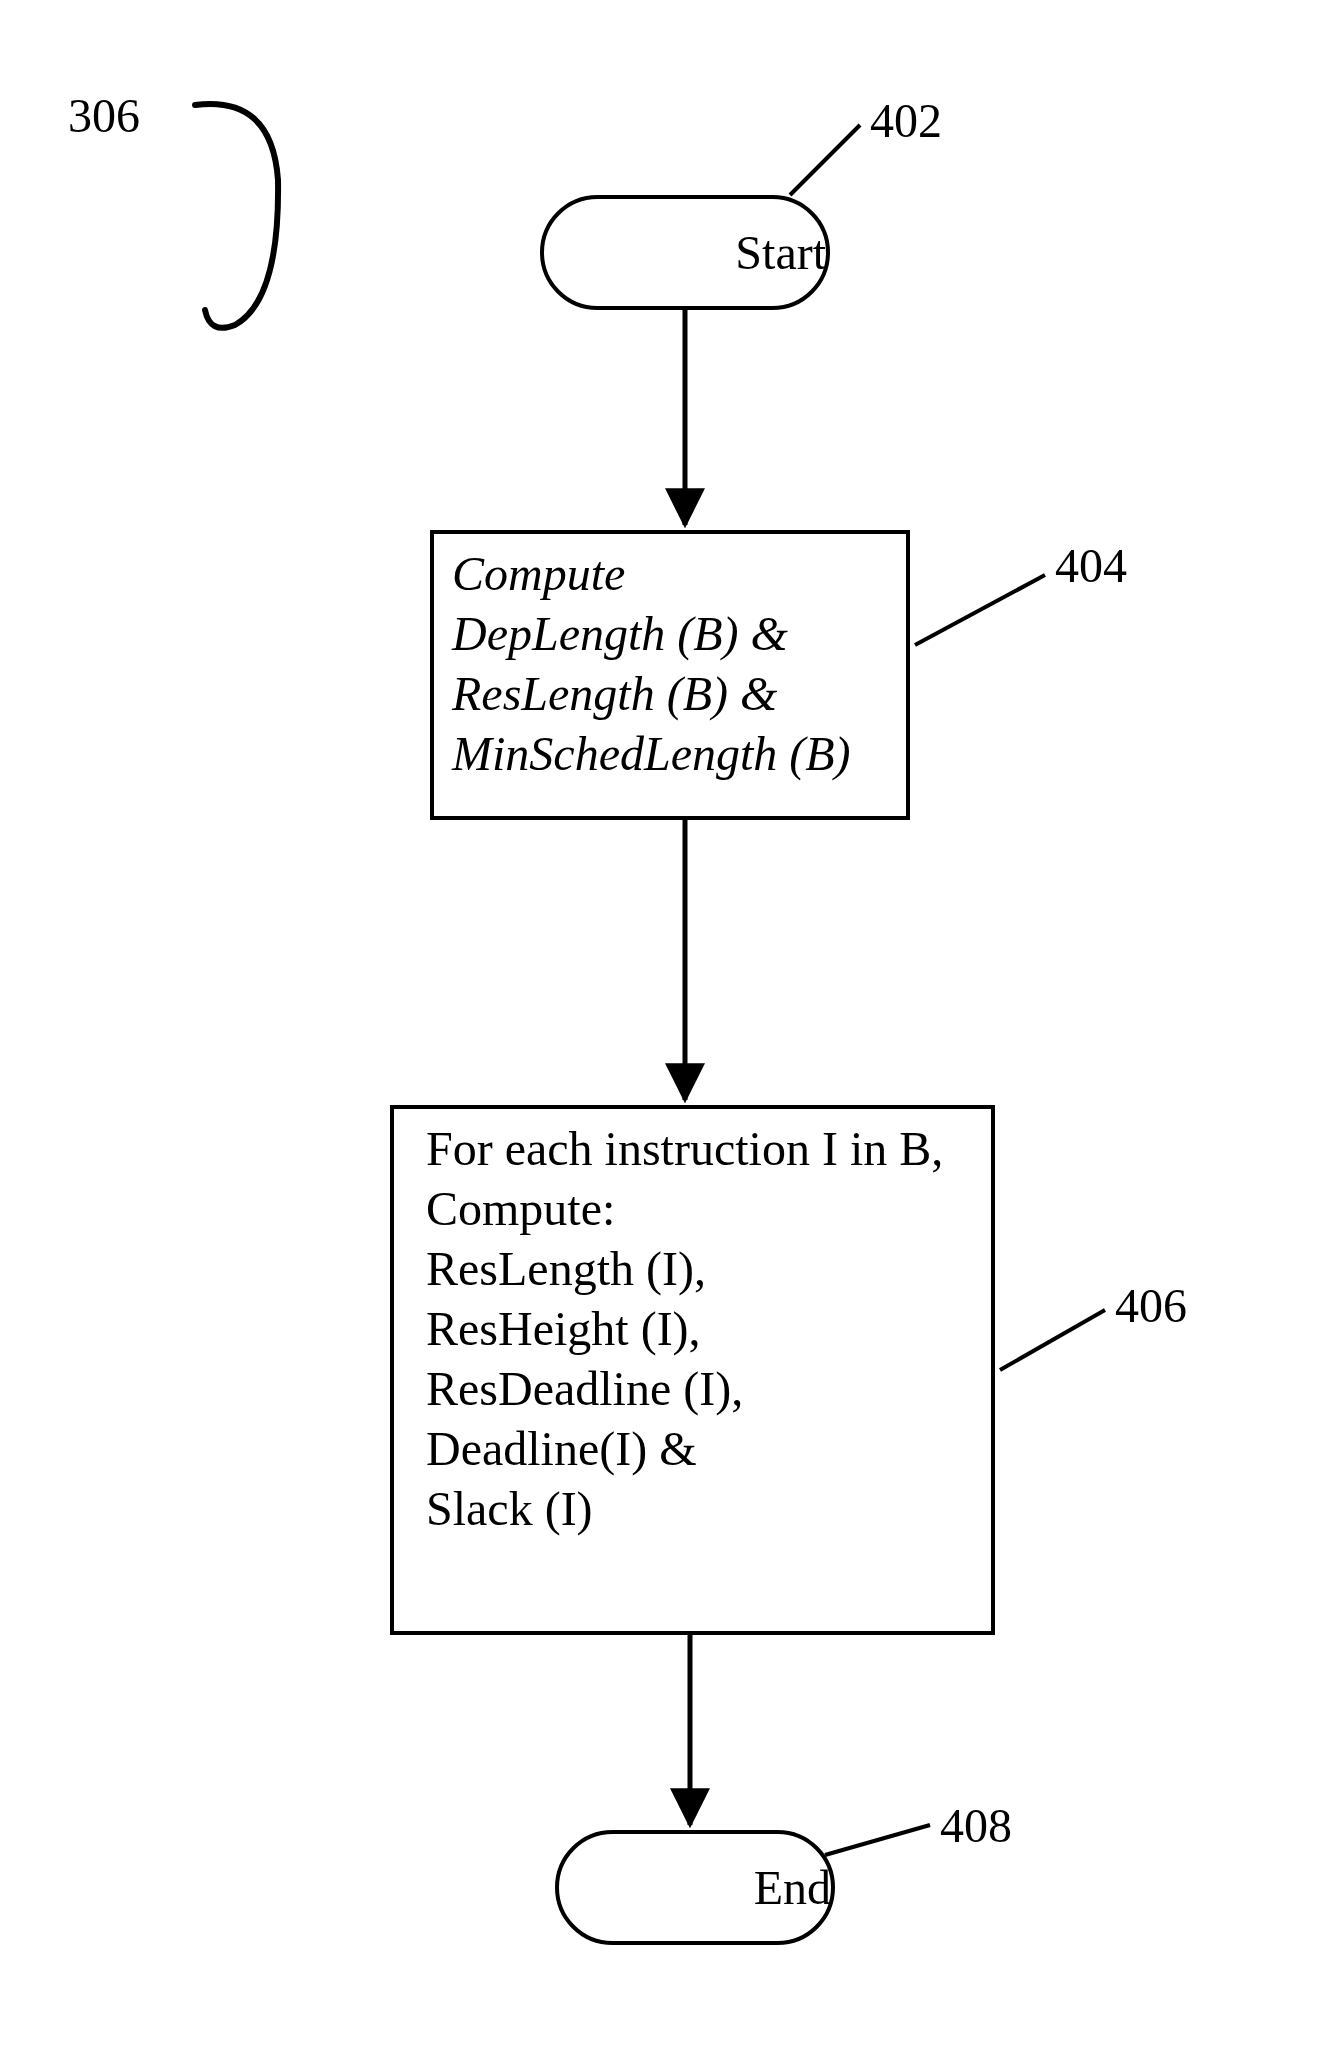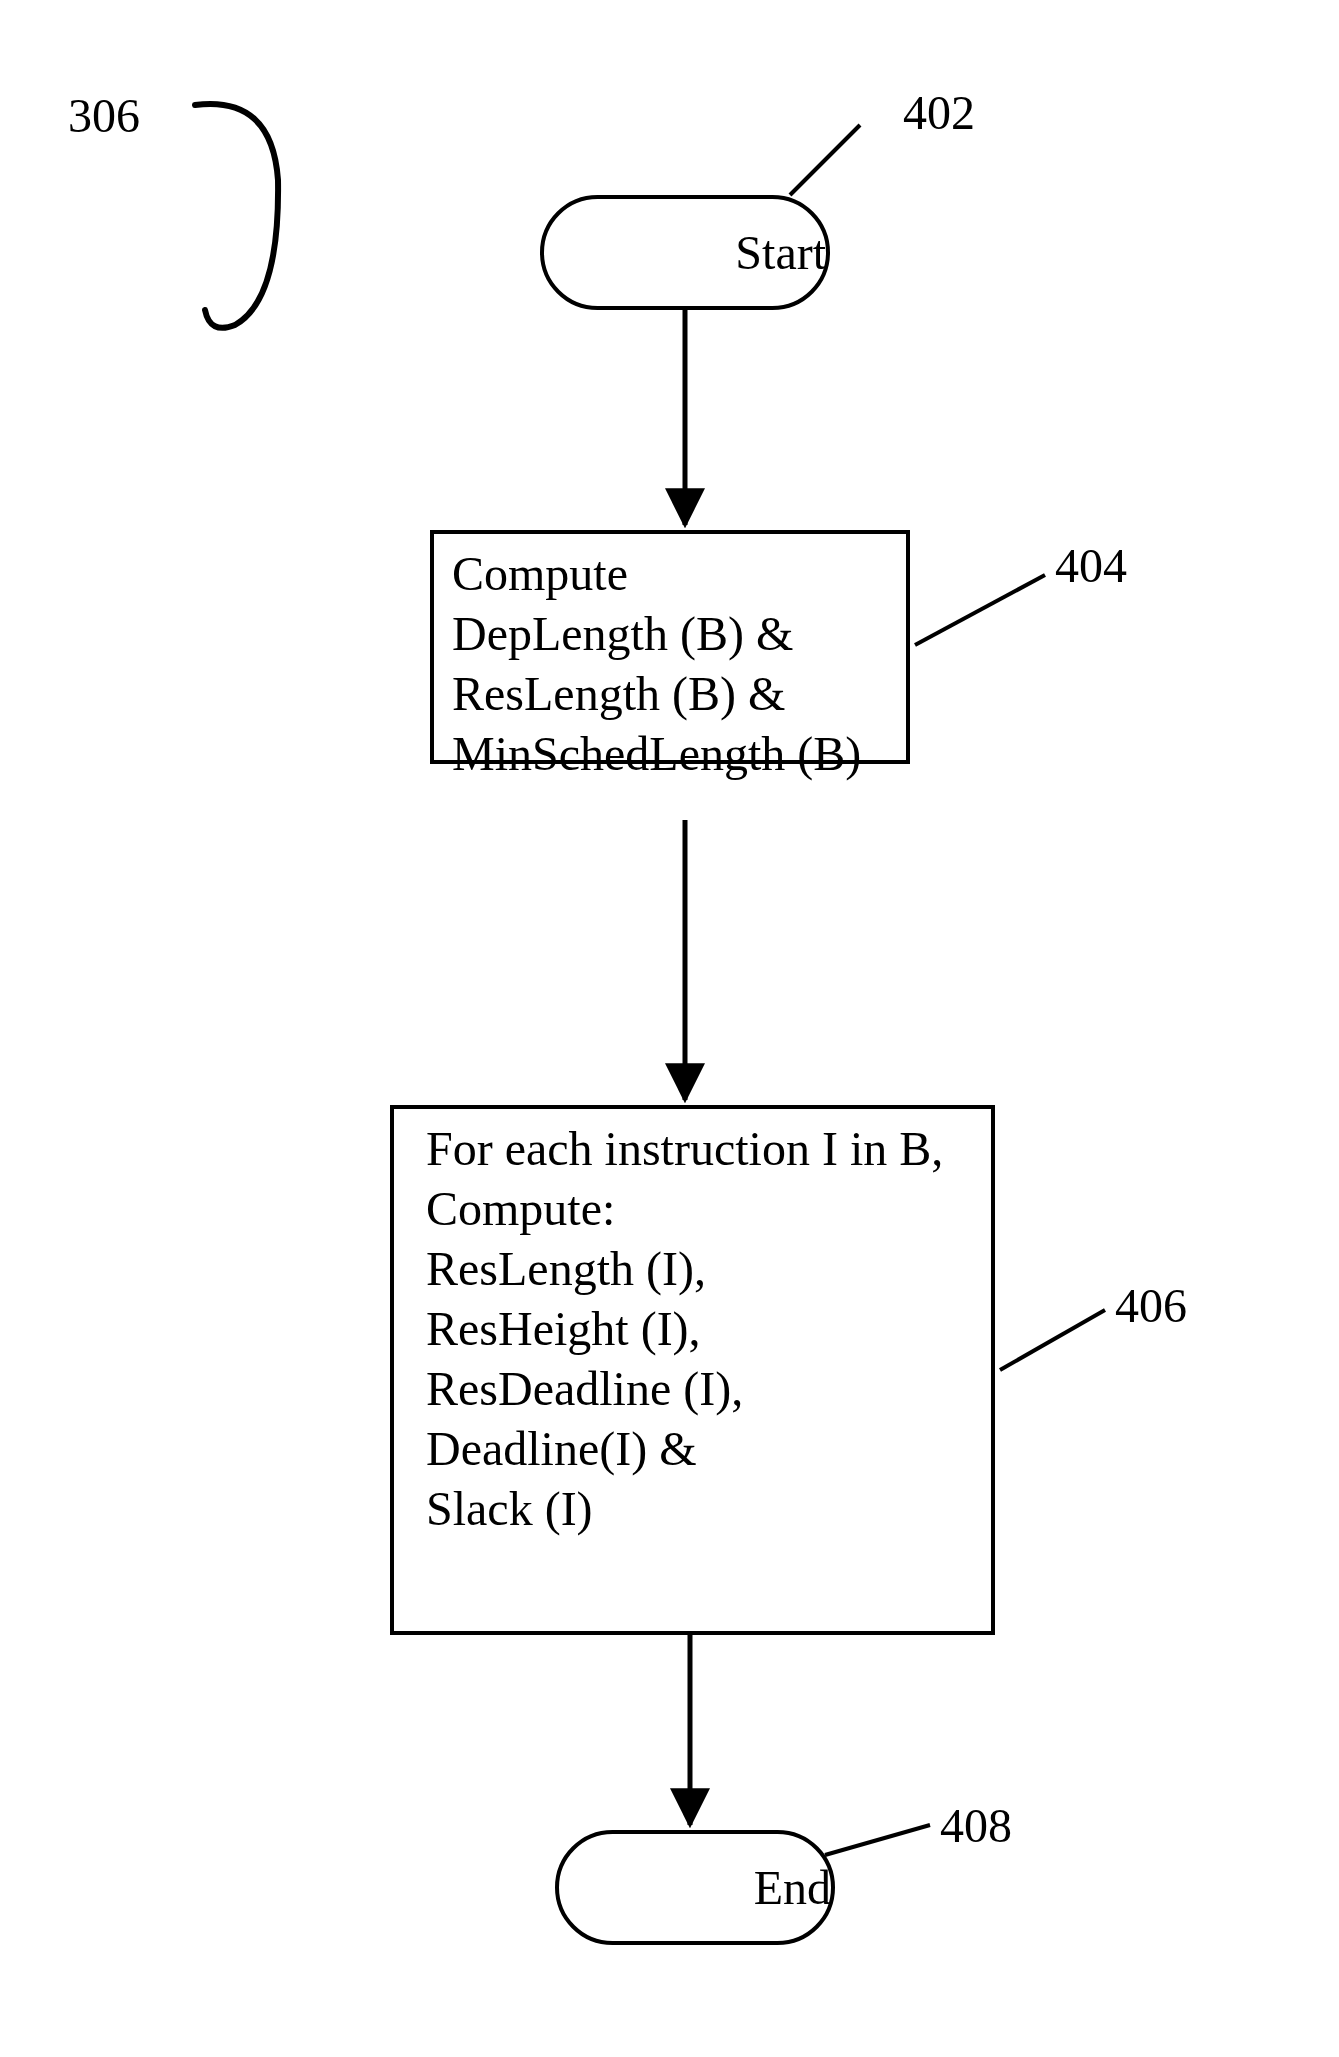--- a/index.html
+++ b/index.html
@@ -62,27 +62,27 @@
 
   <div class="label" style="left:68px; top:90px;">306</div>
 
   <svg class="leader-306" style="left:0; top:0;" width="1339" height="2057">
     <path d="M 195 105
              Q 272 95 278 180
              Q 280 300 235 325
              Q 210 335 205 310" fill="none" stroke="#000" stroke-width="6" stroke-linecap="round" stroke-linejoin="round"></path>
   </svg>
 
-  <div class="label" style="left:870px; top:87px;margin-left:33px;">402</div>
+  <div class="label" style="left:870px; top:95px;">402</div>
 
   <div class="terminator" style="left:540px; top:195px; width:290px; height:115px;">
     <span>Start</span>
   </div>
 
-  <div class="process" style="left:430px; top:530px; width:480px; height:234px;">
+  <div class="process" style="left:430px; top:530px; width:480px; height:290px;font-style:italic;">
     <span class="line">Compute</span>
     <span class="line">DepLength (B) &amp;</span>
     <span class="line">ResLength (B) &amp;</span>
     <span class="line">MinSchedLength (B)</span>
   </div>
   <div class="label" style="left:1055px; top:540px;">404</div>
 
   <div class="process" style="left:390px; top:1105px; width:605px; height:530px;padding-left:32px;">
     <span class="line">For each instruction I in B,</span>
     <span class="line">Compute:</span>

